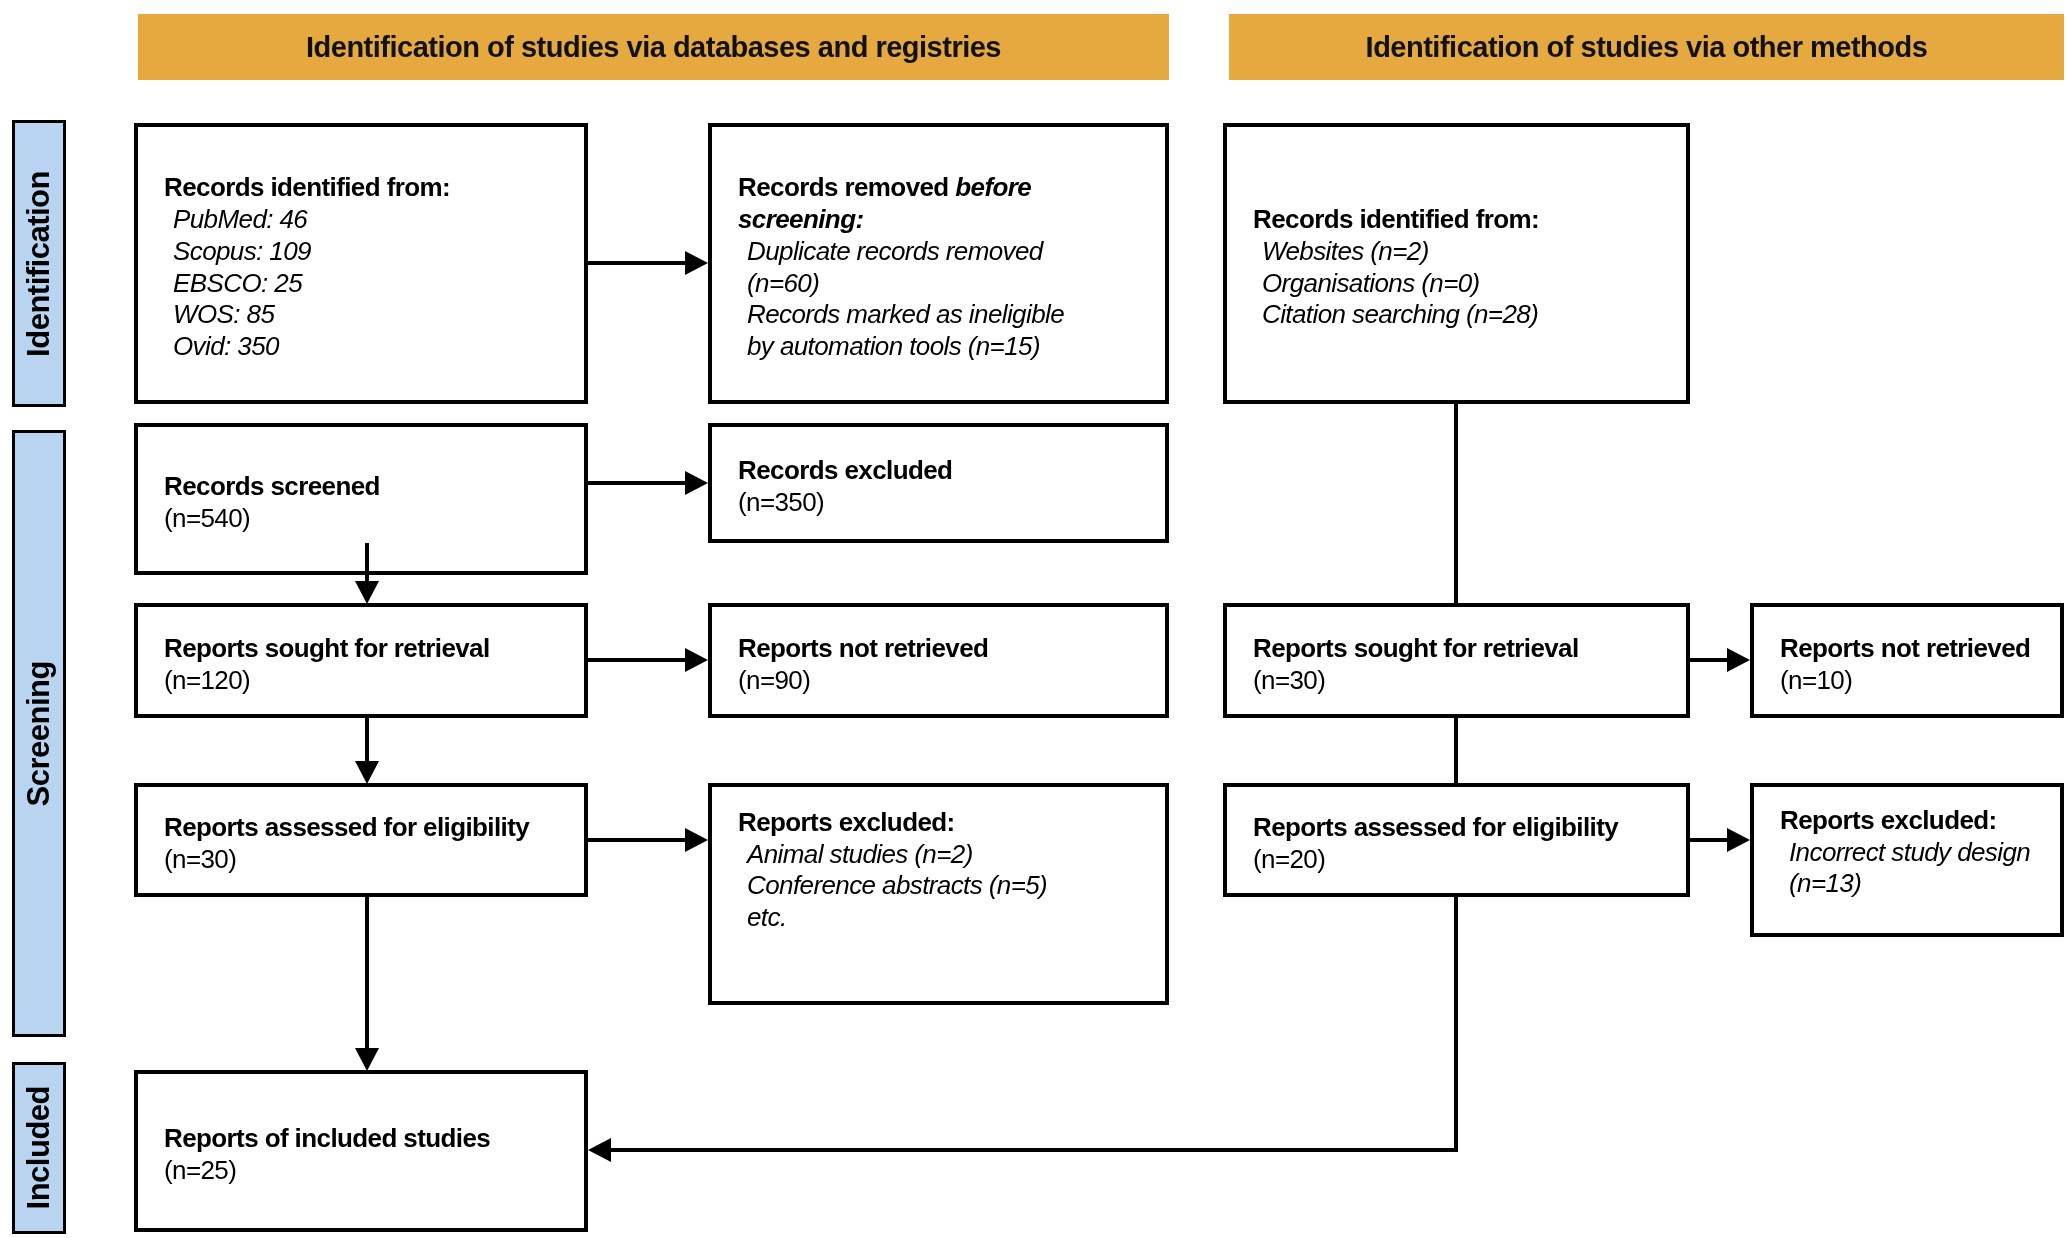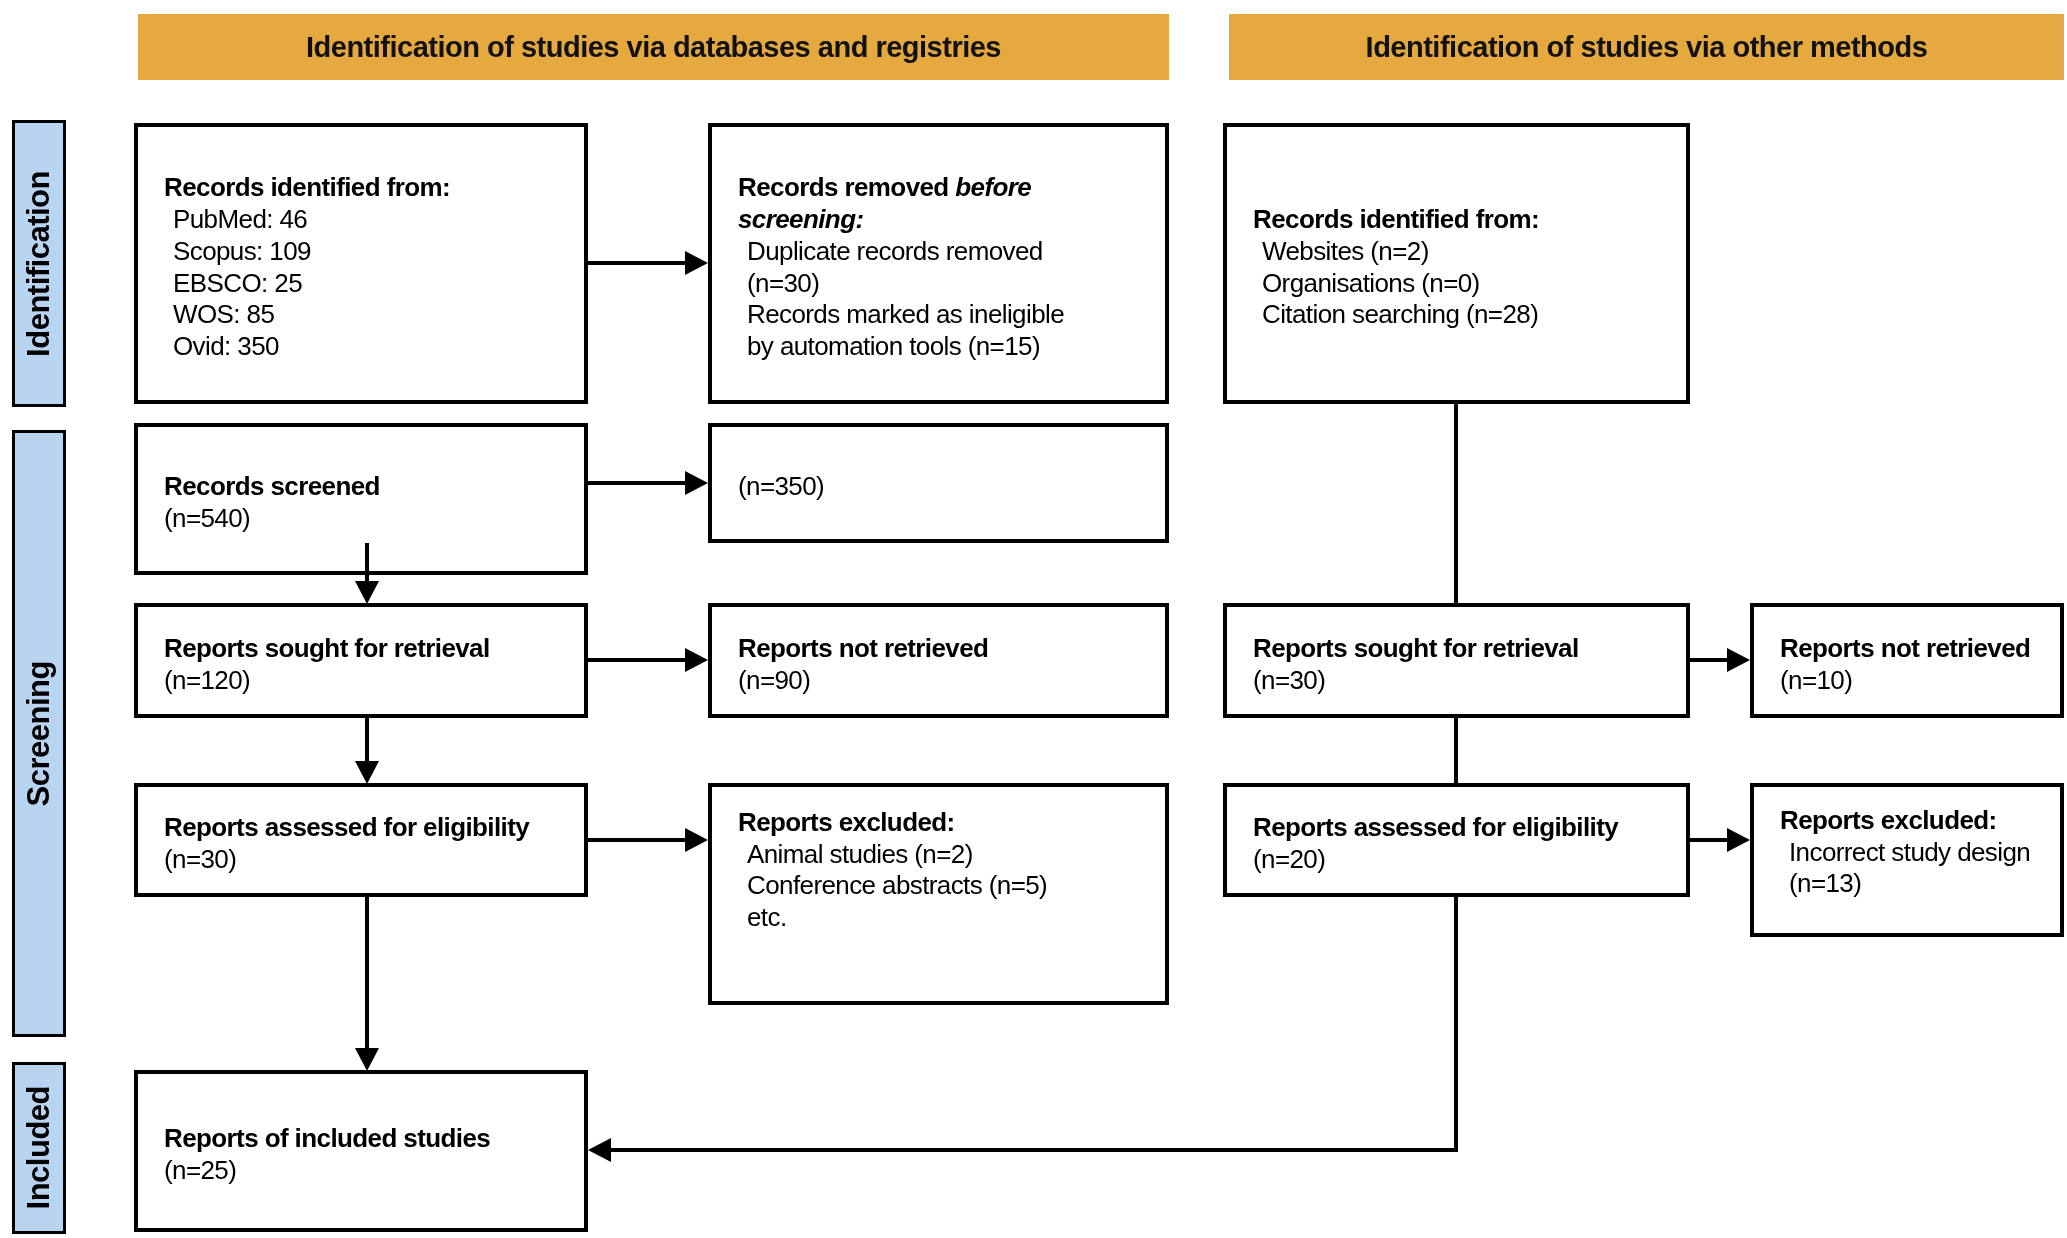--- a/index.html
+++ b/index.html
@@ -36,21 +36,21 @@
     background:#fff;
     border:4px solid #000;
     box-sizing:border-box;
     display:flex;flex-direction:column;justify-content:center;
     padding:14px 22px 6px 26px;
     font-size:26px;line-height:1.22;letter-spacing:-0.6px;
   }
   .box .title{font-weight:700;}
   .box .title .italic{font-style:italic;}
   .box .count{font-weight:400;}
-  .box .item{font-weight:400;padding-left:9px;}
+  .box .item{font-weight:400;padding-left:9px;font-style:italic;}
   .narrowitems .item{max-width:345px;}
   .hline{position:absolute;height:4px;background:#000;}
   .vline{position:absolute;width:4px;background:#000;}
   .head-right{position:absolute;width:0;height:0;
     border-top:12px solid transparent;border-bottom:12px solid transparent;
     border-left:23px solid #000;}
   .head-down{position:absolute;width:0;height:0;
     border-left:12px solid transparent;border-right:12px solid transparent;
     border-top:23px solid #000;}
   .head-left{position:absolute;width:0;height:0;
@@ -85,36 +85,37 @@
     <div class="item">Scopus: 109</div>
     <div class="item">EBSCO: 25</div>
     <div class="item">WOS: 85</div>
     <div class="item">Ovid: 350</div>
   </div>
 
   <div class="box narrowitems" style="left:708px;top:123px;width:461px;height:281px">
     <div class="title">
       <span>Records removed </span><span class="italic">before screening:</span>
     </div>
-    <div class="item">Duplicate records removed (n=30)</div>
+    <div class="item">Duplicate records removed (n=60)</div>
     <div class="item">Records marked as ineligible by automation tools (n=15)</div>
   </div>
 
   <div class="box" style="left:1223px;top:123px;width:467px;height:281px">
     <div class="title">Records identified from:</div>
     <div class="item">Websites (n=2)</div>
     <div class="item">Organisations (n=0)</div>
     <div class="item">Citation searching (n=28)</div>
   </div>
 
   <div class="box" style="left:134px;top:423px;width:454px;height:152px">
     <div class="title">Records screened</div>
     <div class="count">(n=540)</div>
   </div>
   <div class="box" style="left:708px;top:423px;width:461px;height:120px">
+    <div class="title">Records excluded</div>
     <div class="count">(n=350)</div>
   </div>
 
   <div class="box" style="left:134px;top:603px;width:454px;height:115px">
     <div class="title">Reports sought for retrieval</div>
     <div class="count">(n=120)</div>
   </div>
   <div class="box" style="left:708px;top:603px;width:461px;height:115px">
     <div class="title">Reports not retrieved</div>
     <div class="count">(n=90)</div>

